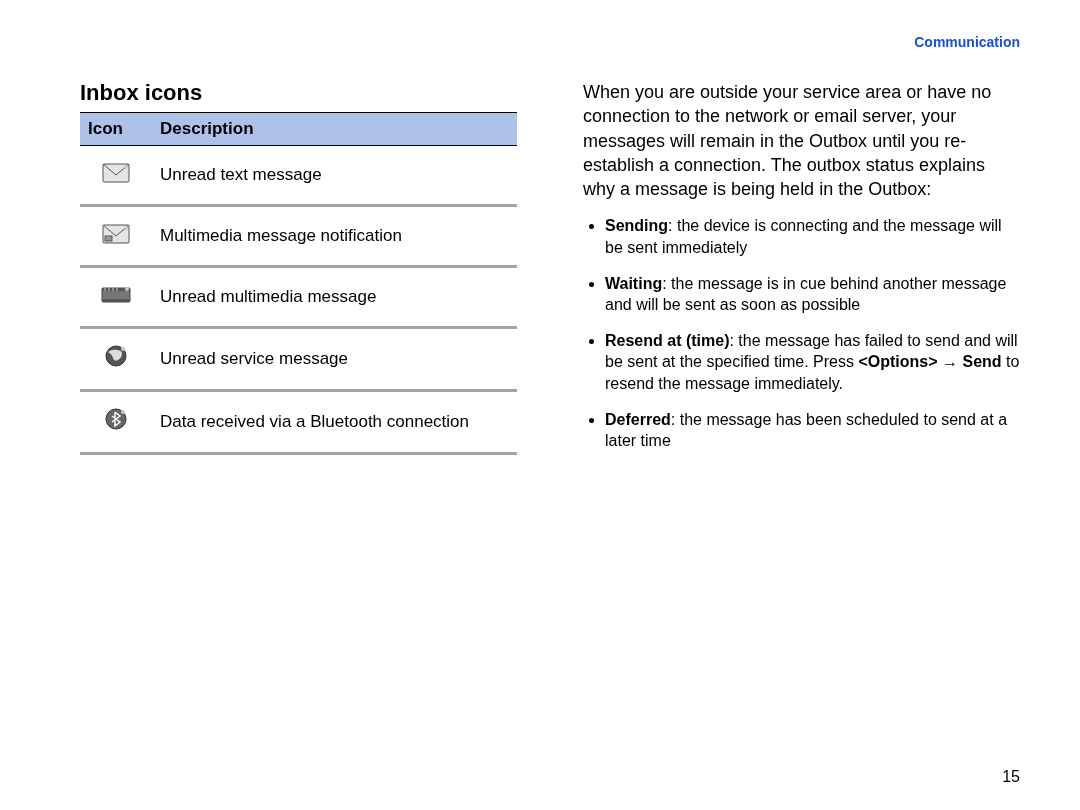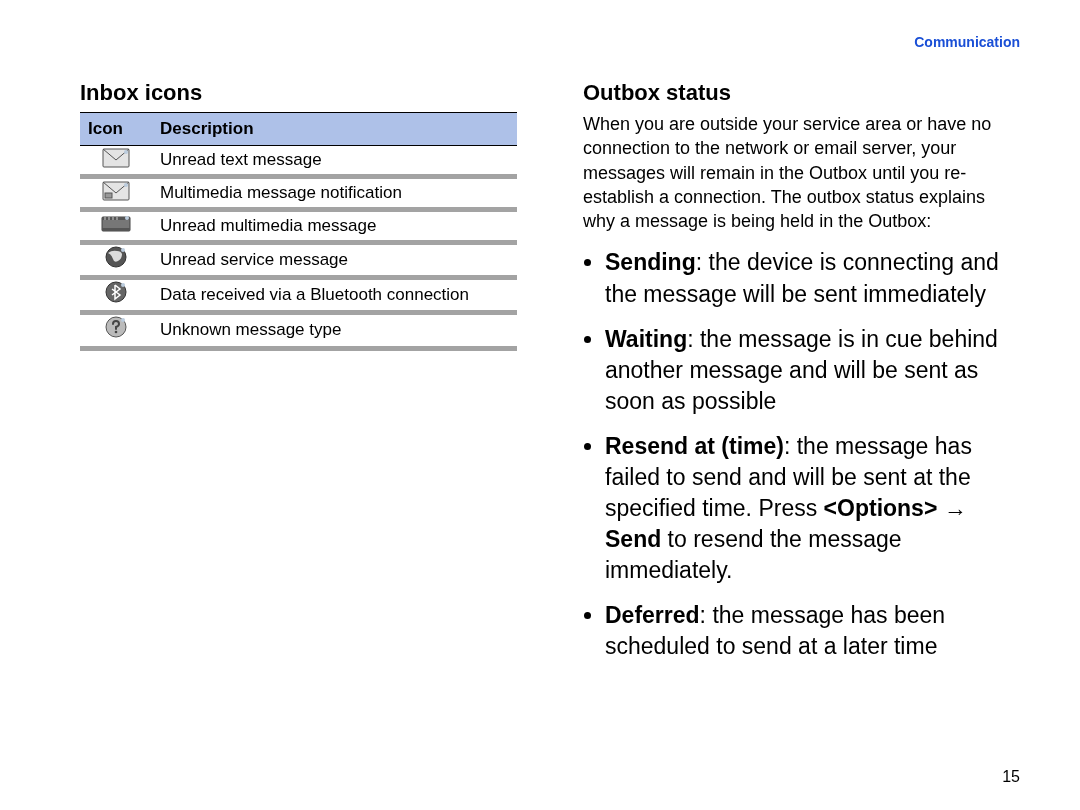--- a/index.html
+++ b/index.html
@@ -51,35 +51,35 @@
     background: #aec1e8;
     border-top: 1.5px solid #000;
     border-bottom: 1.5px solid #000;
     text-align: left;
     font-weight: bold;
     font-size: 17px;
     padding: 6px 8px;
   }
   thead th.icon-col { width: 72px; margin-left: 21px; }
   tbody td {
-    border-bottom: 5px solid #a3a3a3;
-    padding: 0 8px;
+    border-bottom: 3px solid #a3a3a3;
+    padding: 15px 8px;
     font-size: 17px;
     vertical-align: middle;
     line-height: 1.3;
   }
   tbody td.icon-cell { text-align: center; }
   .icon-wrap {
     width: 30px; height: 24px;
     display: inline-flex;
     align-items: center;
     justify-content: center;
   }
   ul.status {
-    font-size: 23px;
+    font-size: 16px;
     line-height: 1.35;
     padding-left: 22px;
     margin: 8px 0 0 0;
   }
   ul.status li { margin-bottom: 14px; }
   .page-number {
     position: absolute;
     bottom: 24px;
     right: 60px;
     font-size: 16px;
@@ -155,37 +155,25 @@
           <tr>
             <td class="icon-cell"><span class="icon-wrap">
               <svg width="24" height="24" viewBox="0 0 24 24">
                 <circle cx="12" cy="12" r="10" fill="#666" stroke="#333"></circle>
                 <path d="M11 5 L11 19 L16 15 L8 9 M11 5 L16 9 L8 15" fill="none" stroke="#fff" stroke-width="1.5"></path>
                 <circle cx="19" cy="5" r="2" fill="#bcd"></circle>
               </svg>
             </span></td>
             <td>Data received via a Bluetooth connection</td>
           </tr>
-          <tr>
-            <td class="icon-cell"><span class="icon-wrap">
-              <svg width="24" height="24" viewBox="0 0 24 24">
-                <circle cx="12" cy="12" r="10" fill="#bbb" stroke="#555"></circle>
-                <path d="M9 9 Q9 6 12 6 Q15 6 15 9 Q15 11 12 12 L12 14" fill="none" stroke="#444" stroke-width="2" stroke-linecap="round"></path>
-                <circle cx="12" cy="17" r="1.3" fill="#444"></circle>
-                <circle cx="19" cy="5" r="2" fill="#bcd"></circle>
-              </svg>
-            </span></td>
-            <td>Unknown message type</td>
-          </tr>
         </tbody>
       </table>
     </div>
 
     <div class="col">
-      <h2>Outbox status</h2>
       <p class="intro">When you are outside your service area or have no connection to the network or email server, your messages will remain in the Outbox until you re-establish a connection. The outbox status explains why a message is being held in the Outbox:</p>
       <ul class="status">
         <li>
           <b>Sending</b><span>: the device is connecting and the message will be sent immediately</span>
         </li>
         <li>
           <b>Waiting</b><span>: the message is in cue behind another message and will be sent as soon as possible</span>
         </li>
         <li>
           <b>Resend at (time)</b><span>: the message has failed to send and will be sent at the specified time. Press </span><b><span>&lt;</span><span>Options</span><span>&gt;</span></b><span class="arrow"> → </span><b>Send</b><span> to resend the message immediately.</span>

